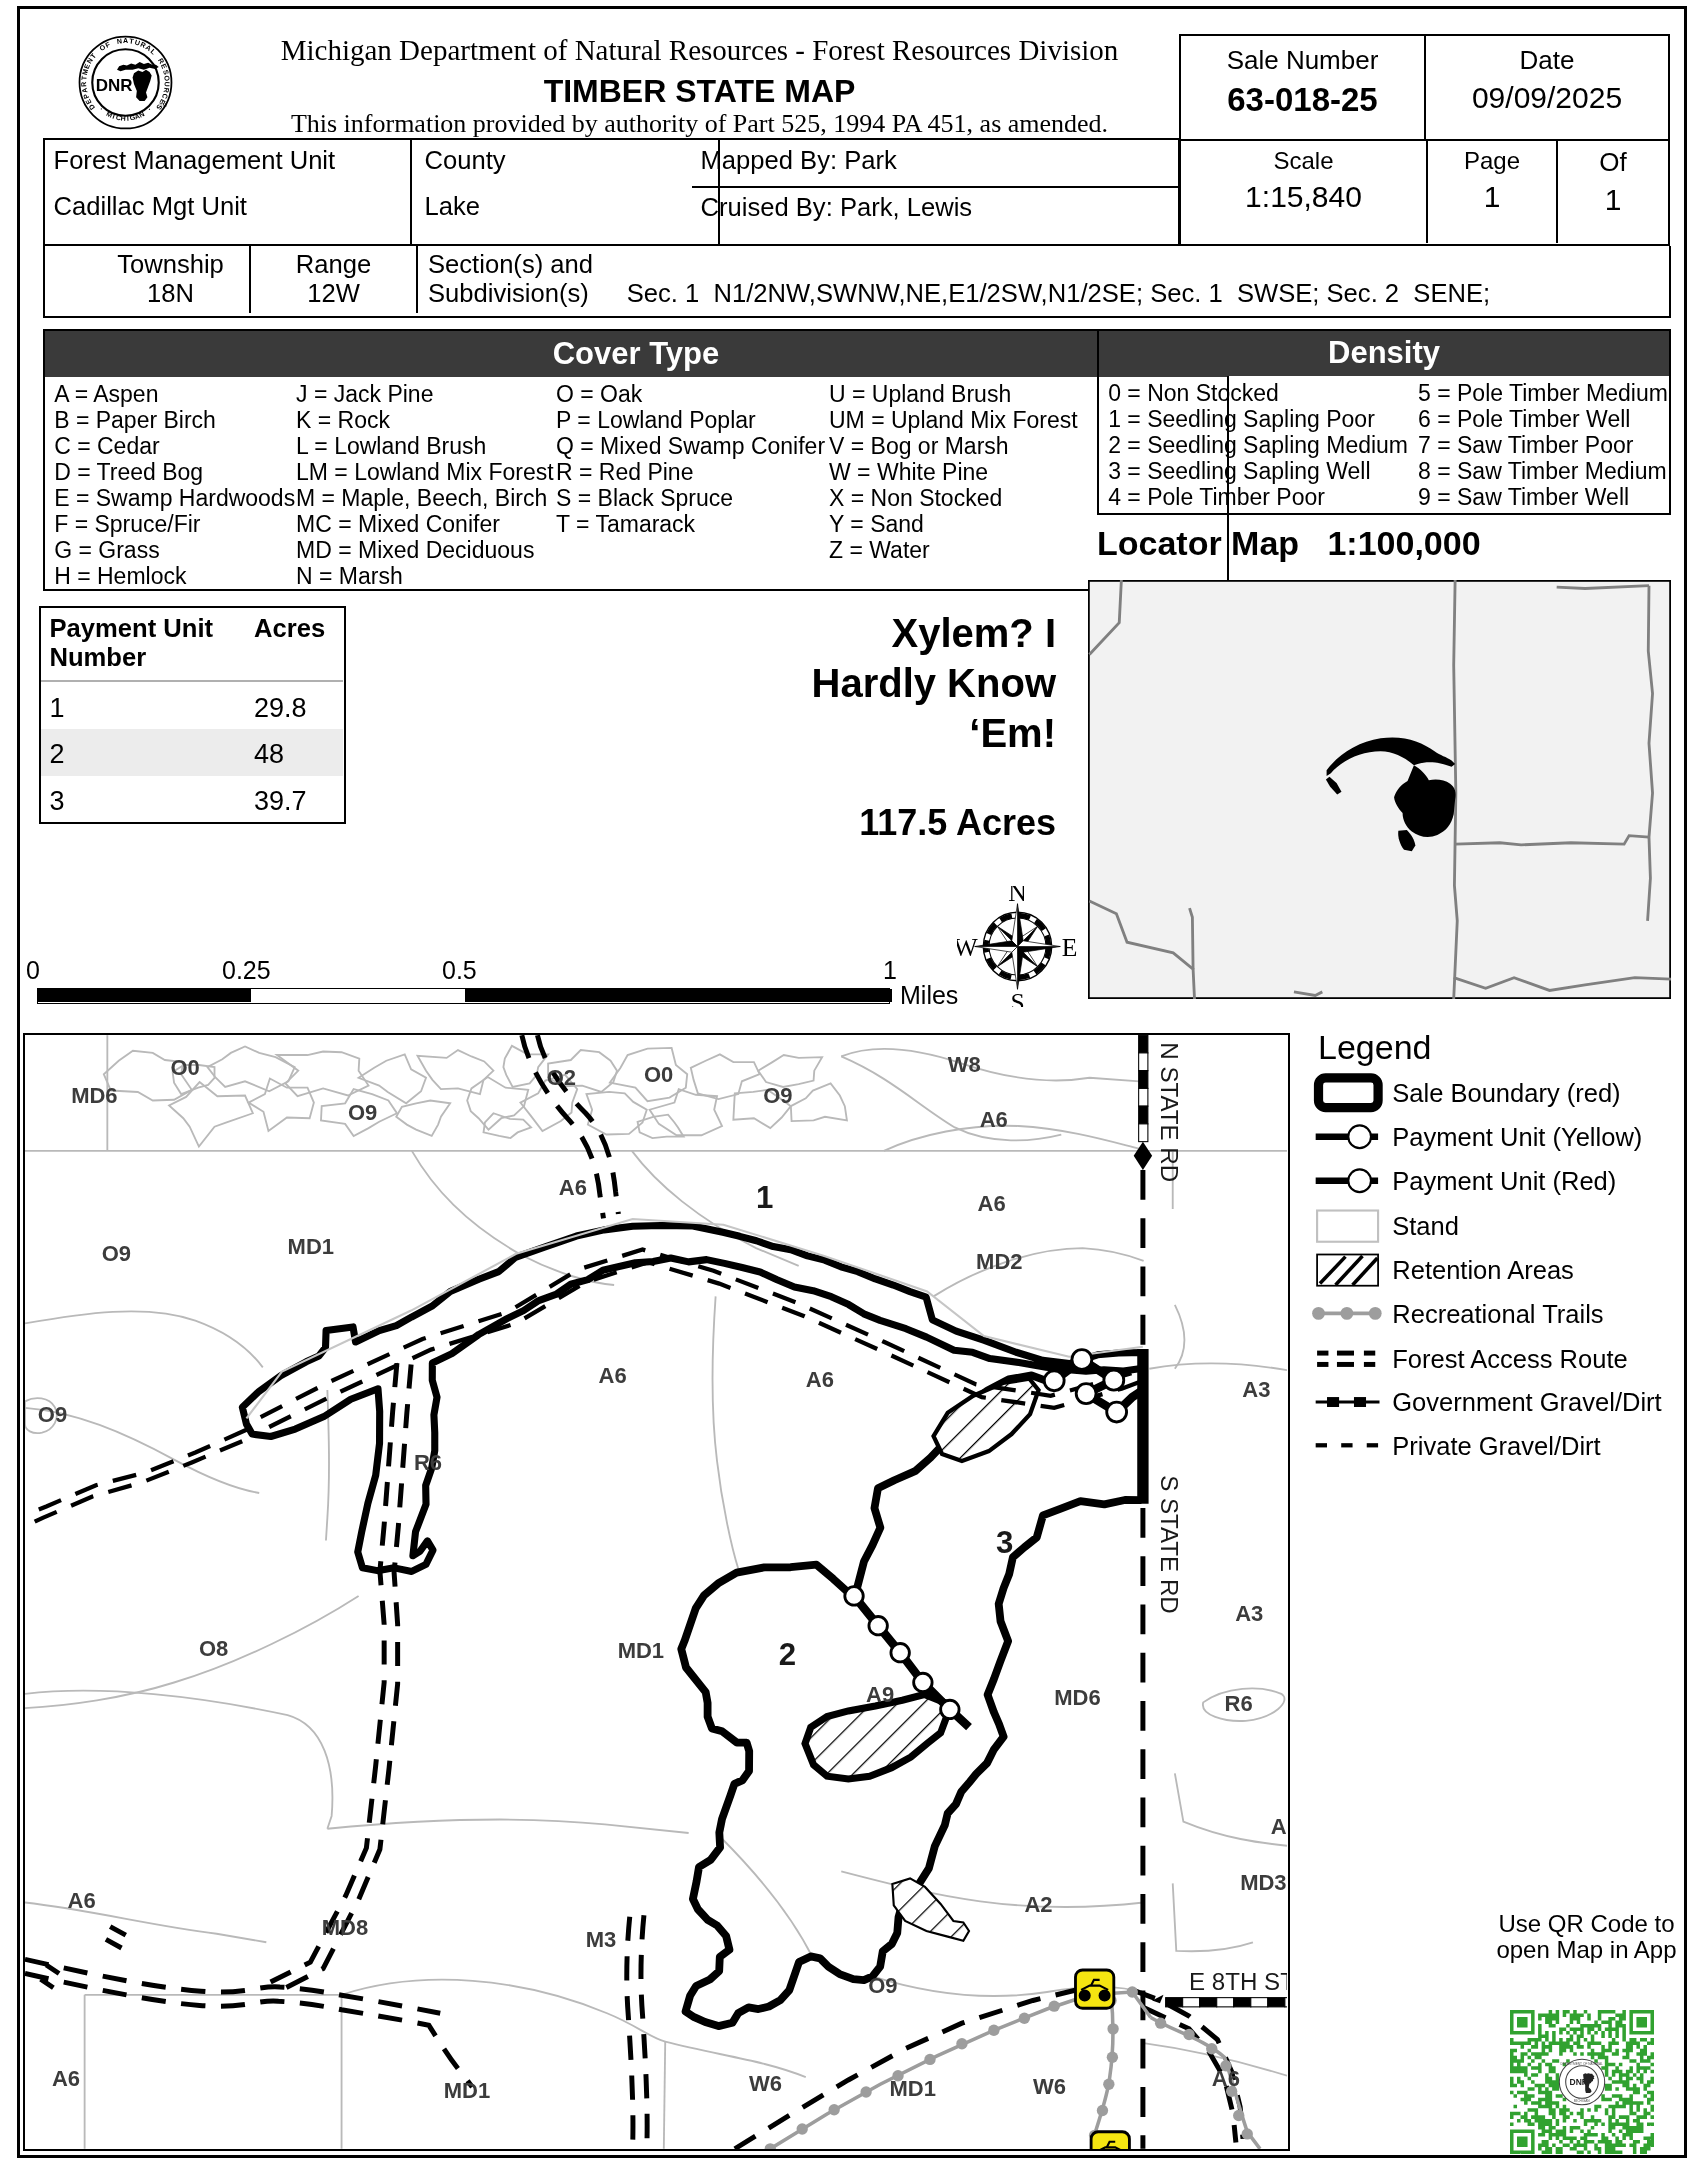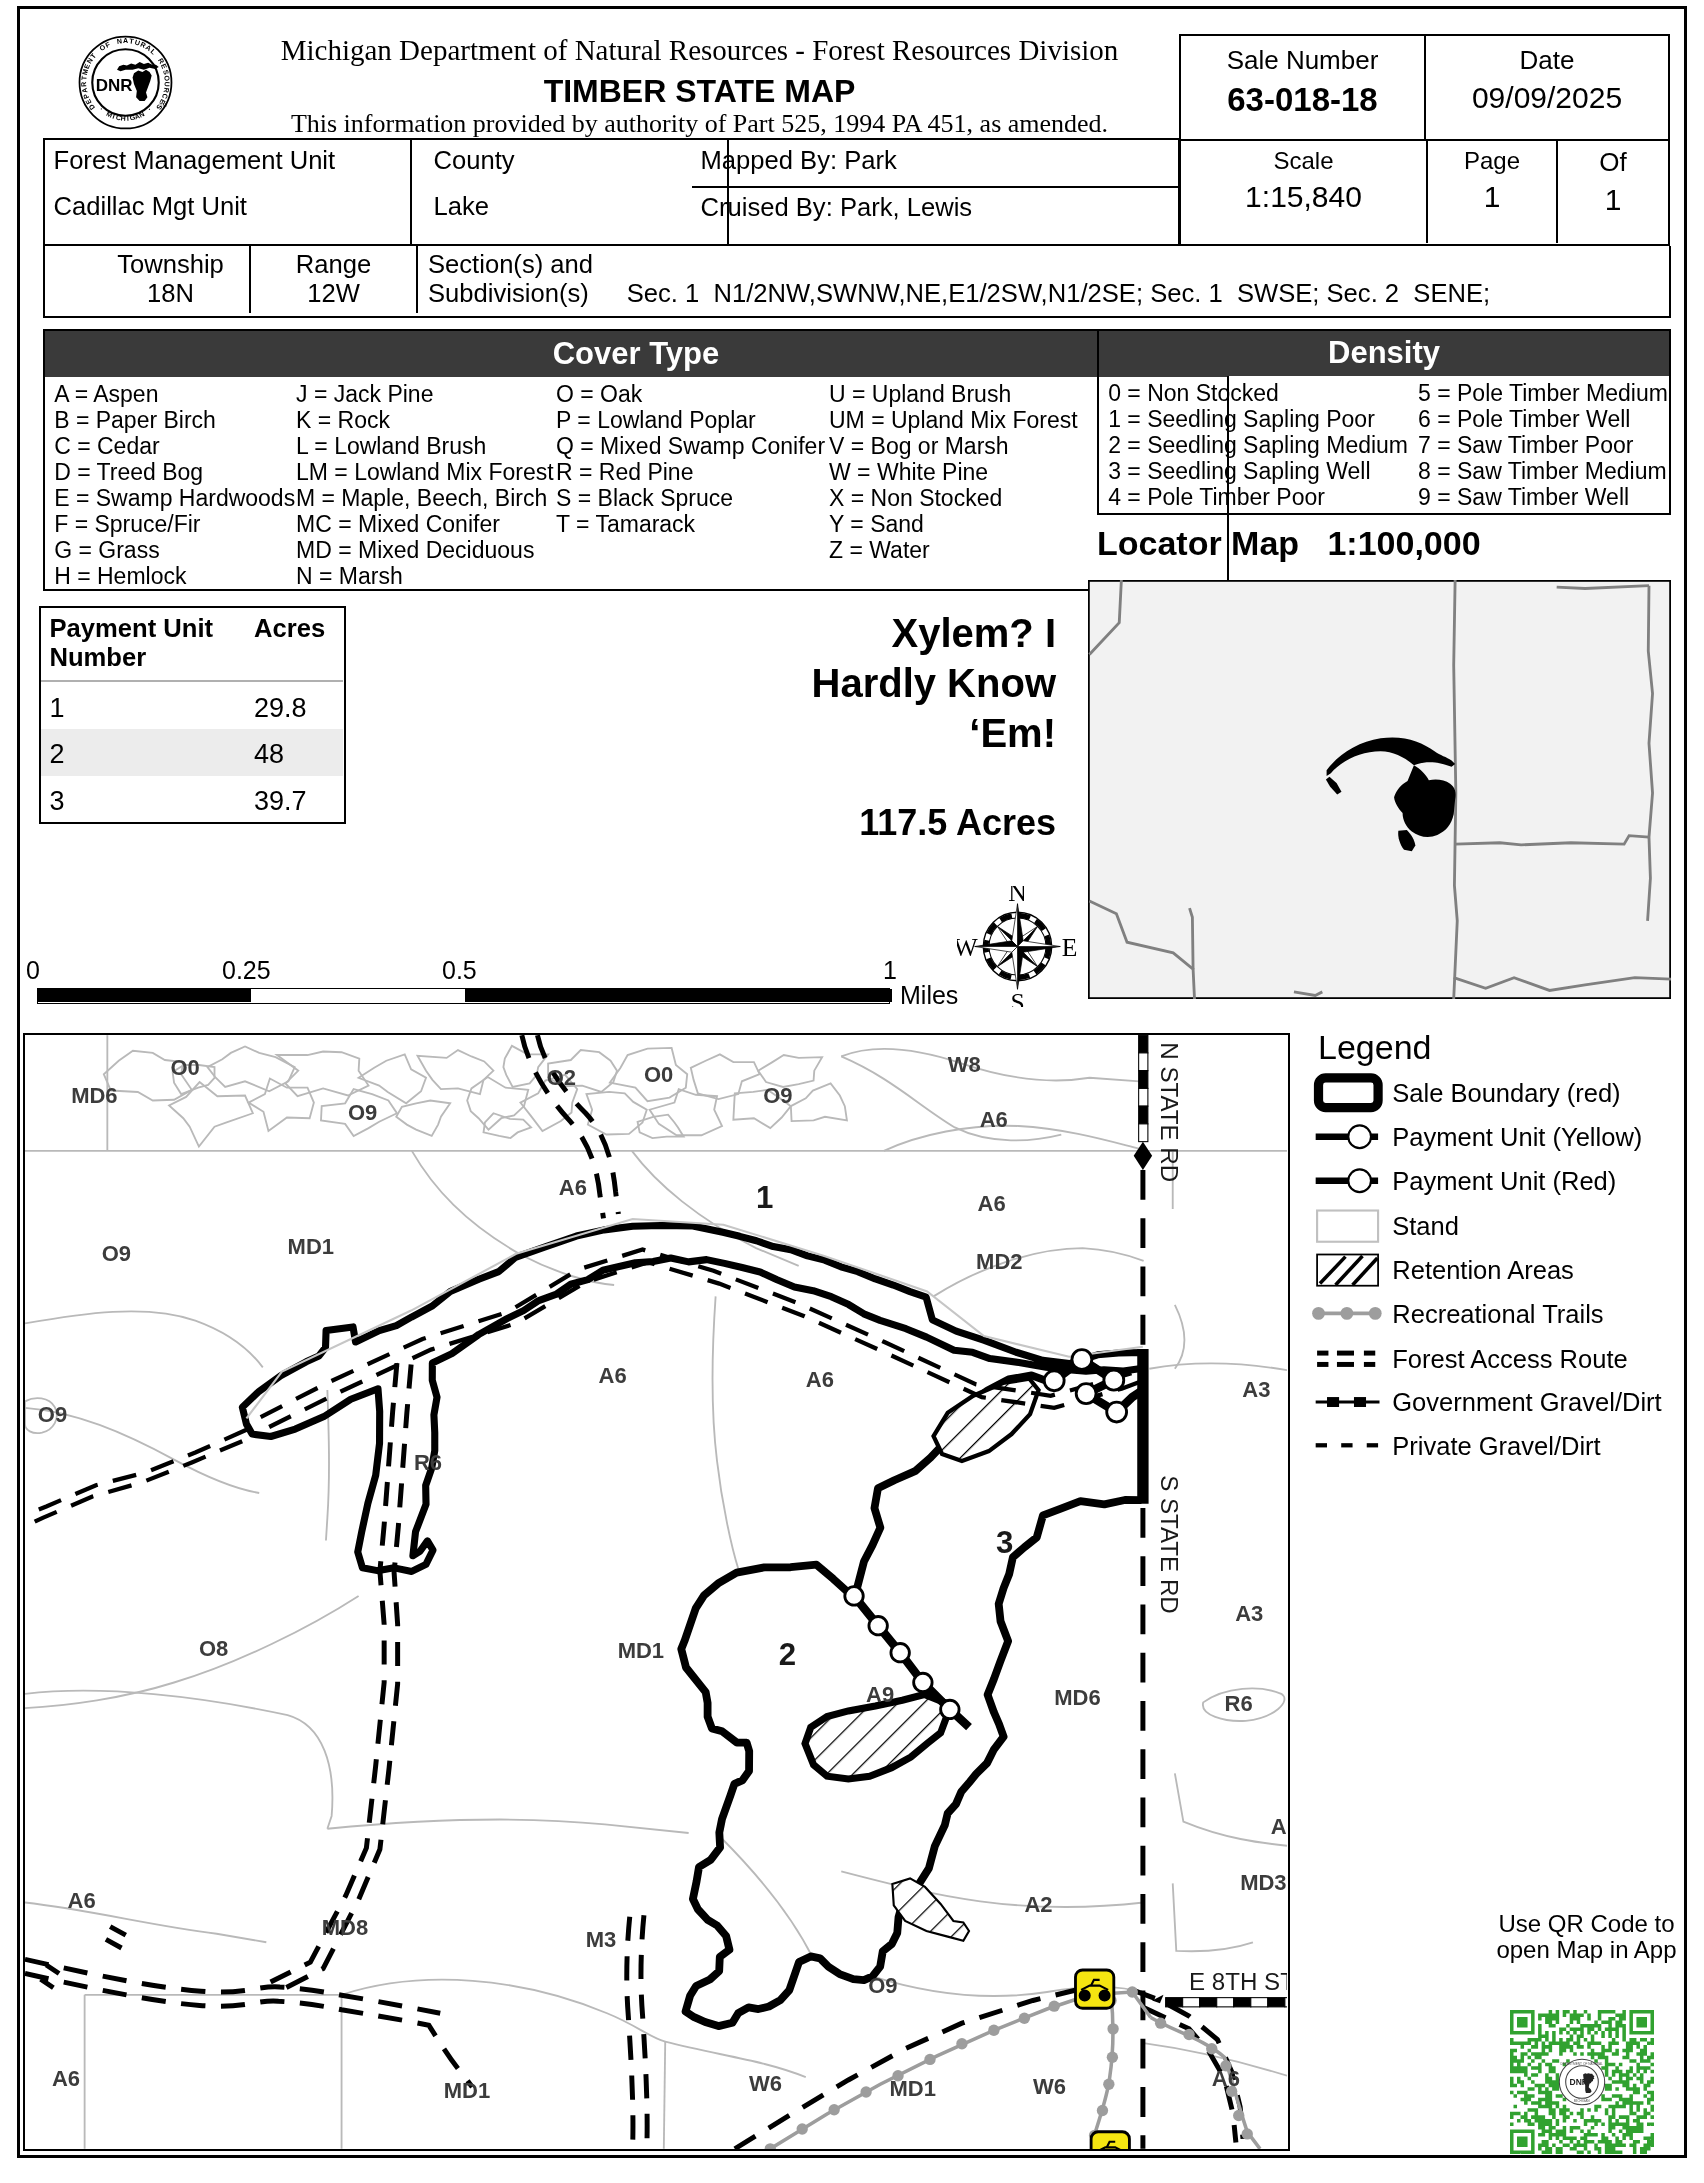--- a/index.html
+++ b/index.html
@@ -65,21 +65,21 @@
     <text x="118" y="104" font-size="7" font-family="Liberation Sans,sans-serif">TM</text>
   </svg>
 
   <div class="abs serif" style="left:213px;top:34px;width:973px;font-size:29px;text-align:center;">Michigan Department of Natural Resources - Forest Resources Division</div>
   <div class="abs b" style="left:213px;top:73px;width:973px;font-size:32px;text-align:center;">TIMBER STATE MAP</div>
   <div class="abs serif" style="left:213px;top:109px;width:973px;font-size:26px;text-align:center;">This information provided by authority of Part 525, 1994 PA 451, as amended.</div>
 
   <div class="abs" style="left:1179px;top:34px;width:491px;height:212px;border:2.1px solid #000;box-sizing:border-box;">
     <div class="abs" style="left:0;top:0;width:245px;height:105px;border-right:2.1px solid #000;border-bottom:2.1px solid #000;box-sizing:border-box;">
       <div class="ctr" style="font-size:26px;margin-top:8.5px;">Sale Number</div>
-      <div class="ctr b" style="font-size:33px;margin-top:5.7px;">63-018-18</div>
+      <div class="ctr b" style="font-size:33px;margin-top:5.7px;">63-018-25</div>
     </div>
     <div class="abs" style="left:245px;top:0;width:242px;height:105px;border-bottom:2.1px solid #000;box-sizing:border-box;">
       <div class="ctr" style="font-size:26px;margin-top:8.5px;">Date</div>
       <div class="ctr" style="font-size:30px;margin-top:5.7px;">09/09/2025</div>
     </div>
     <div class="abs" style="left:0;top:105px;width:247px;height:102px;border-right:2.1px solid #000;box-sizing:border-box;">
       <div class="ctr" style="font-size:24px;margin-top:5.7px;">Scale</div>
       <div class="ctr" style="font-size:30px;margin-top:5.7px;">1:15,840</div>
     </div>
     <div class="abs" style="left:247px;top:105px;width:130px;height:102px;border-right:2.1px solid #000;box-sizing:border-box;">
@@ -90,21 +90,21 @@
       <div class="ctr" style="font-size:26px;margin-top:5.7px;">Of</div>
       <div class="ctr" style="font-size:30px;margin-top:5.7px;">1</div>
     </div>
   </div>
 
   <div class="abs" style="left:43px;top:138px;width:1137px;height:108px;border:2.1px solid #000;box-sizing:border-box;font-size:25.6px;">
     <div class="abs" style="left:0;top:0;width:367px;height:104px;border-right:2.1px solid #000;box-sizing:border-box;">
       <div style="margin:5.7px 0 0 8.5px;">Forest Management Unit</div>
       <div style="margin:17px 0 0 8.5px;">Cadillac Mgt Unit</div>
     </div>
-    <div class="abs" style="left:380px;top:0;width:304px;height:104px;border-right:2.1px solid #000;box-sizing:border-box;">
+    <div class="abs" style="left:371px;top:0;width:304px;height:104px;border-right:2.1px solid #000;box-sizing:border-box;">
       <div style="margin:5.7px 0 0 8.5px;">County</div>
       <div style="margin:17px 0 0 8.5px;">Lake</div>
     </div>
     <div class="abs" style="left:647px;top:0;width:488px;height:104px;box-sizing:border-box;">
       <div style="margin:5.7px 0 0 8.5px;height:40px;">Mapped By: Park</div>
       <div style="border-top:2.1px solid #000;padding:5.7px 0 0 8.5px;">Cruised By: Park, Lewis</div>
     </div>
   </div>
 
   <div class="abs" style="left:43px;top:246px;width:1628px;height:72px;border:2.1px solid #000;border-top:none;box-sizing:border-box;font-size:25.6px;">

